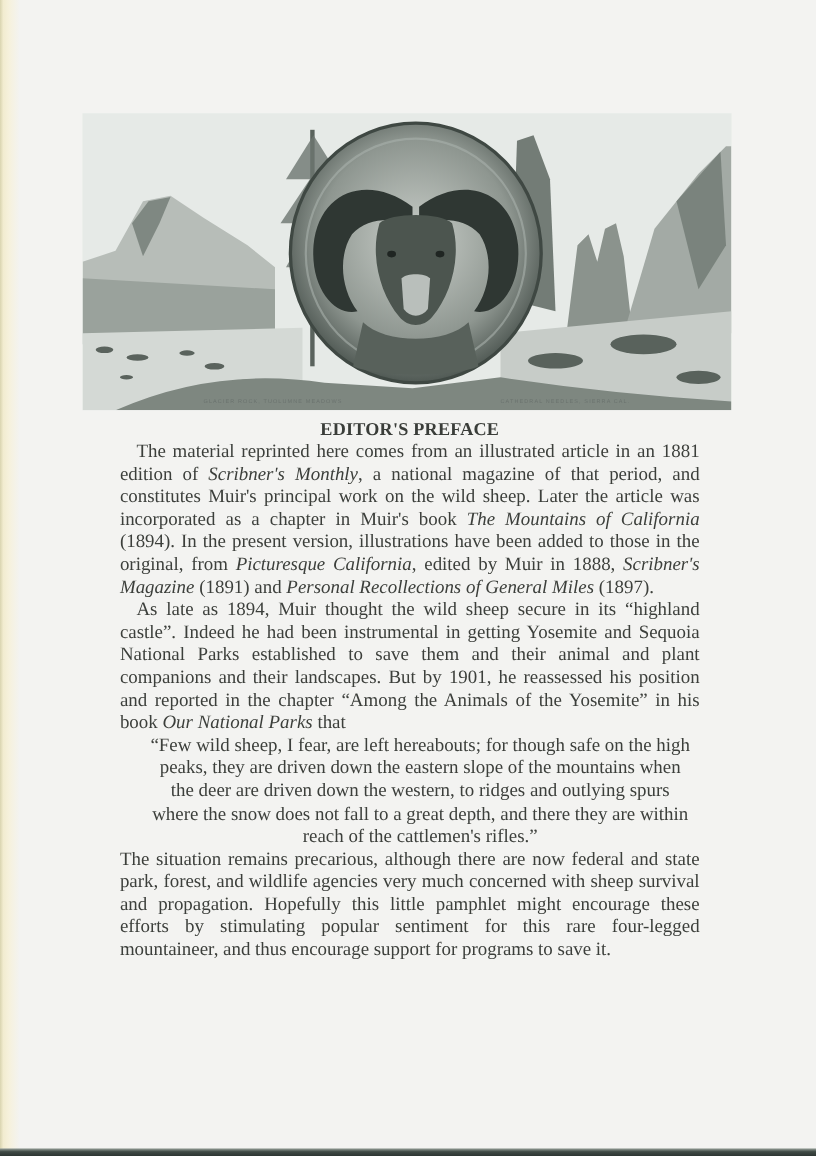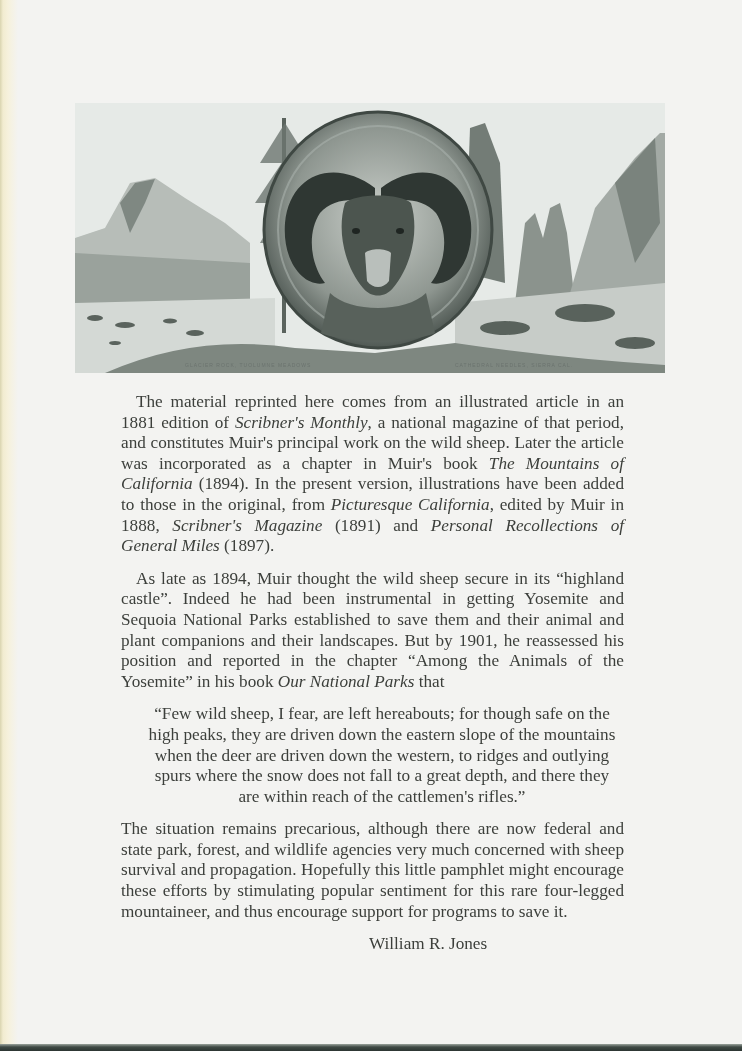--- a/index.html
+++ b/index.html
@@ -27,21 +27,21 @@
     font-family: "Liberation Sans", sans-serif; text-transform: uppercase;
   }
   .text-block {
     position: absolute; left: 109px; top: 380px; width: 527px;
     font-size: 17.2px; line-height: 20.6px; text-align: justify;
   }
   .title {
     text-align: center; font-weight: bold; font-size: 16.5px;
     letter-spacing: 0.2px; color: #3a3d39; margin: 0 0 0 0; line-height: 20px;
   }
-  p { margin: 12px; }
+  p { margin: 0; }
   .indent { text-indent: 15px; }
   .quote { padding-left: 25px; padding-right: 6px; text-align: center; }
   .sig { padding-left: 248px; text-align: left; }
   i { font-style: italic; }
 </style>
 </head>
 <body>
 
 <div class="left-edge"></div>
 
@@ -98,20 +98,20 @@
     <ellipse cx="281" cy="128" rx="4" ry="3" fill="#1f2522"></ellipse>
     <ellipse cx="325" cy="128" rx="4" ry="3" fill="#1f2522"></ellipse>
 
     <path d="M255 190 C275 210 331 210 351 190 L360 230 C340 240 266 240 246 230 Z" fill="#58615b"></path>
   </svg>
   <div class="cap" style="left:110px; top:259px;">Glacier Rock, Tuolumne Meadows</div>
   <div class="cap" style="left:380px; top:259px;">Cathedral Needles, Sierra Cal.</div>
 </div>
 
 <div class="text-block">
+  <div class="title">EDITOR'S PREFACE</div>
   <p class="indent">The material reprinted here comes from an illustrated article in an 1881 edition of <i>Scribner's Monthly</i>, a national magazine of that period, and constitutes Muir's principal work on the wild sheep. Later the article was incorporated as a chapter in Muir's book <i>The Mountains of California</i> (1894). In the present version, illustrations have been added to those in the original, from <i>Picturesque California</i>, edited by Muir in 1888, <i>Scribner's Magazine</i> (1891) and <i>Personal Recollections of General Miles</i> (1897).</p>
   <p class="indent">As late as 1894, Muir thought the wild sheep secure in its “highland castle”. Indeed he had been instrumental in getting Yosemite and Sequoia National Parks established to save them and their animal and plant companions and their landscapes. But by 1901, he reassessed his position and reported in the chapter “Among the Animals of the Yosemite” in his book <i>Our National Parks</i> that</p>
   <p class="quote">“Few wild sheep, I fear, are left hereabouts; for though safe on the high peaks, they are driven down the eastern slope of the mountains when the deer are driven down the western, to ridges and outlying spurs where the snow does not fall to a great depth, and there they are within reach of the cattlemen's rifles.”</p>
   <p>The situation remains precarious, although there are now federal and state park, forest, and wildlife agencies very much concerned with sheep survival and propagation. Hopefully this little pamphlet might encourage these efforts by stimulating popular sentiment for this rare four-legged mountaineer, and thus encourage support for programs to save it.</p>
-  <p class="sig">William R. Jones</p>
 </div>
 
 <div class="bottom-edge"></div>
 
 </body></html>

